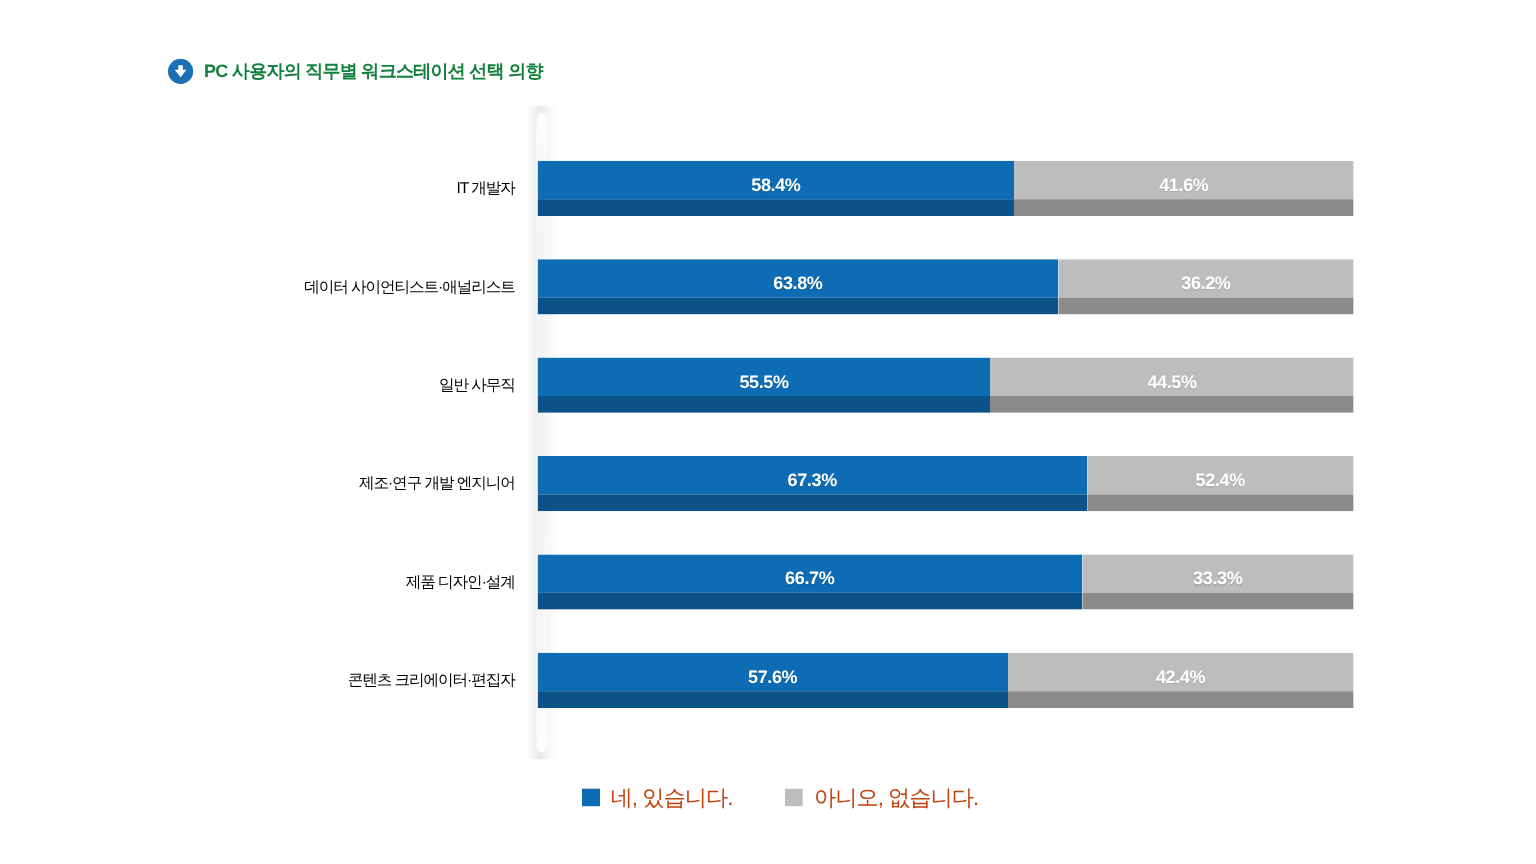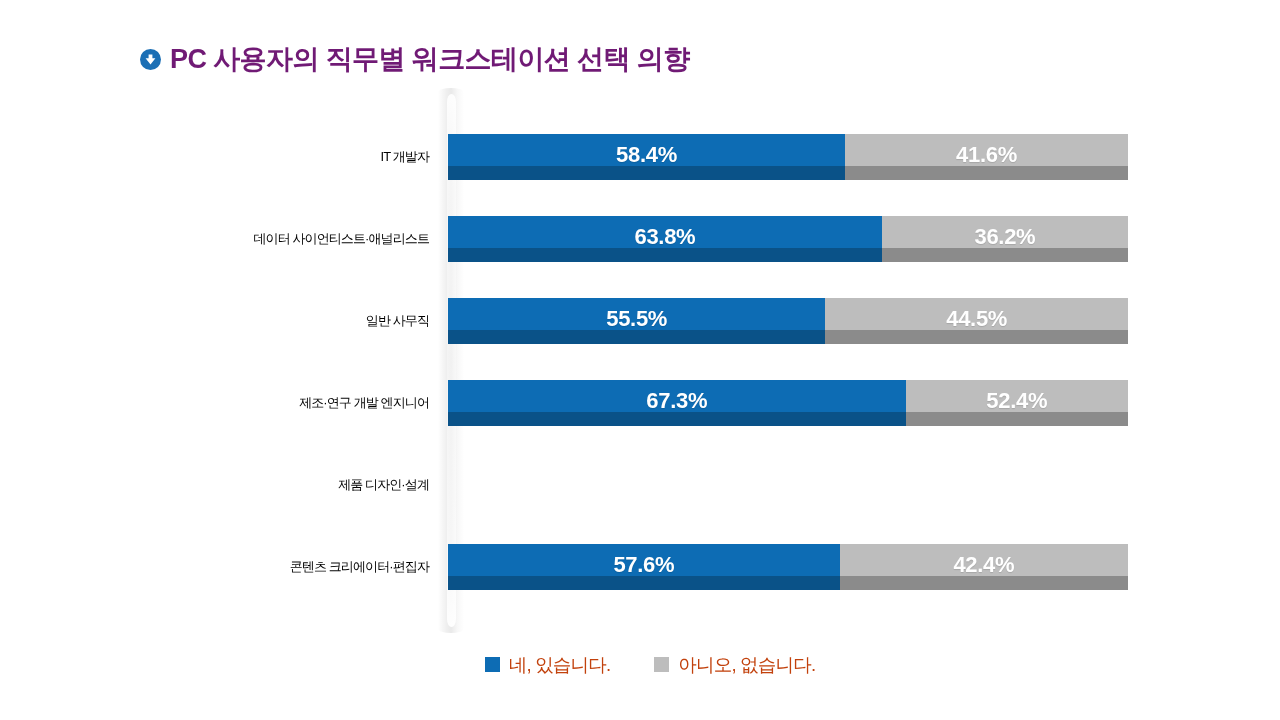--- a/index.html
+++ b/index.html
@@ -34,24 +34,24 @@
     gap: 9px;
     height: 30px;
   }
   .title-icon {
     width: 21px;
     height: 21px;
     flex: 0 0 21px;
     display: block;
   }
   .chart-title {
-    font-size: 27px;
+    font-size: 15px;
     font-weight: bold;
     letter-spacing: -0.6px;
-    color: #701a75;
+    color: #15803d;
     white-space: nowrap;
     line-height: 1;
   }
 
   
   .plot-area {
     position: absolute;
     left: 0;
     top: 88px;
     width: 1280px;
@@ -148,21 +148,21 @@
     height: 14px;
   }
   .seg-yes::before { background: linear-gradient(to bottom, #1272b9 0%, #0d6cb4 55%, #0a66ad 100%); }
   .seg-yes::after  { background: #0a5288; }
   .seg-no::before  { background: #bdbdbd; }
   .seg-no::after   { background: #8b8b8b; }
 
   .seg-value {
     position: relative;
     z-index: 2;
-    font-size: 22px;
+    font-size: 15px;
     font-weight: bold;
     color: #ffffff;
     letter-spacing: -0.3px;
     margin-bottom: 5px;   
     text-shadow: 0 1px 1px rgba(0,0,0,0.12);
     white-space: nowrap;
   }
 
   
   .legend {
@@ -256,20 +256,28 @@
           <span class="seg-value">67.3%</span>
         </div>
         <div class="seg seg-no" style="width:32.7%;">
           <span class="seg-value">52.4%</span>
         </div>
       </div>
     </div>
 
     <div class="row" style="top:374px;border-radius:10px;">
       <div class="row-label">제품 디자인·설계</div>
+      <div class="bar-track">
+        <div class="seg seg-yes" style="width:66.7%;">
+          <span class="seg-value">66.7%</span>
+        </div>
+        <div class="seg seg-no" style="width:33.3%;">
+          <span class="seg-value">33.3%</span>
+        </div>
+      </div>
     </div>
 
     <div class="row" style="top:456px;border-radius:10px;">
       <div class="row-label">콘텐츠 크리에이터·편집자</div>
       <div class="bar-track">
         <div class="seg seg-yes" style="width:57.6%;">
           <span class="seg-value">57.6%</span>
         </div>
         <div class="seg seg-no" style="width:42.4%;">
           <span class="seg-value">42.4%</span>

